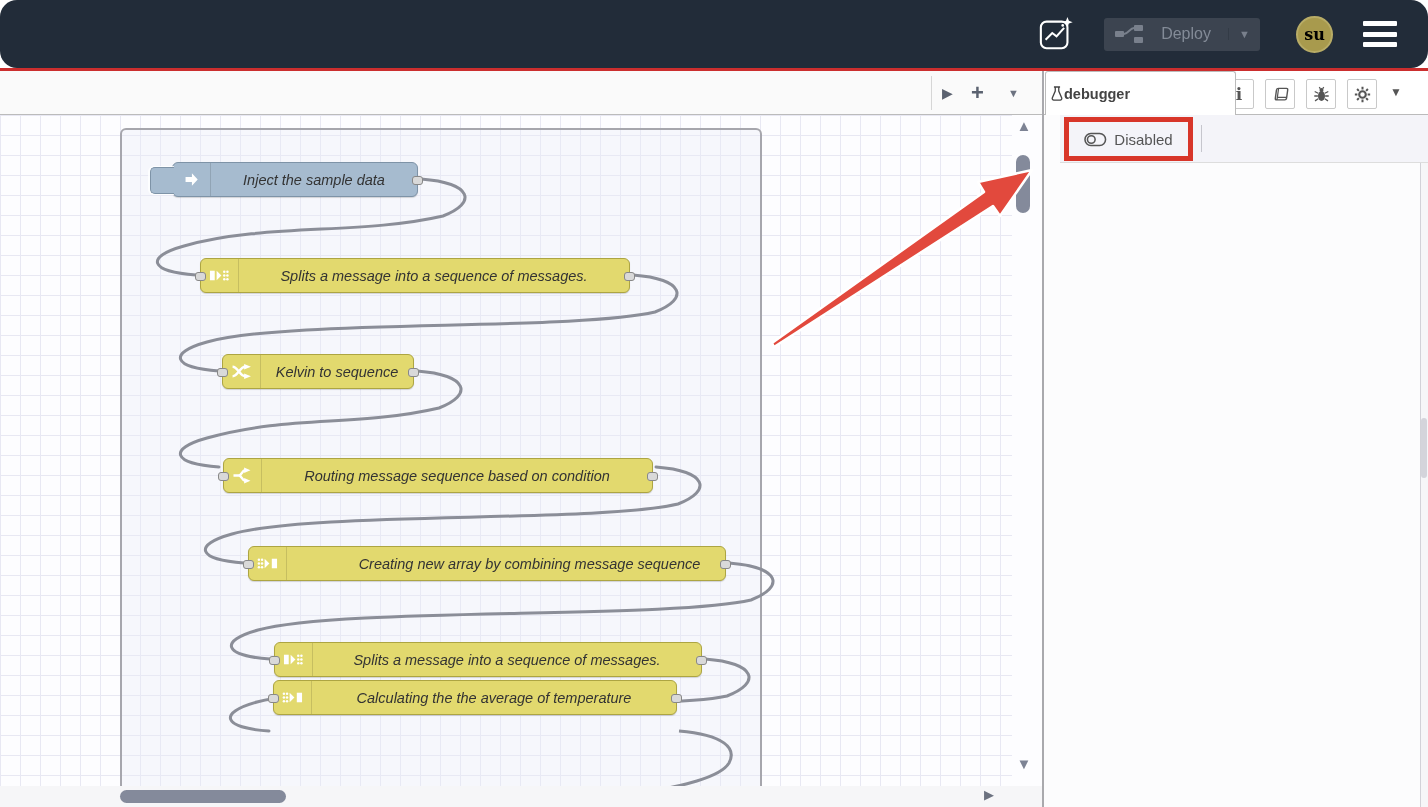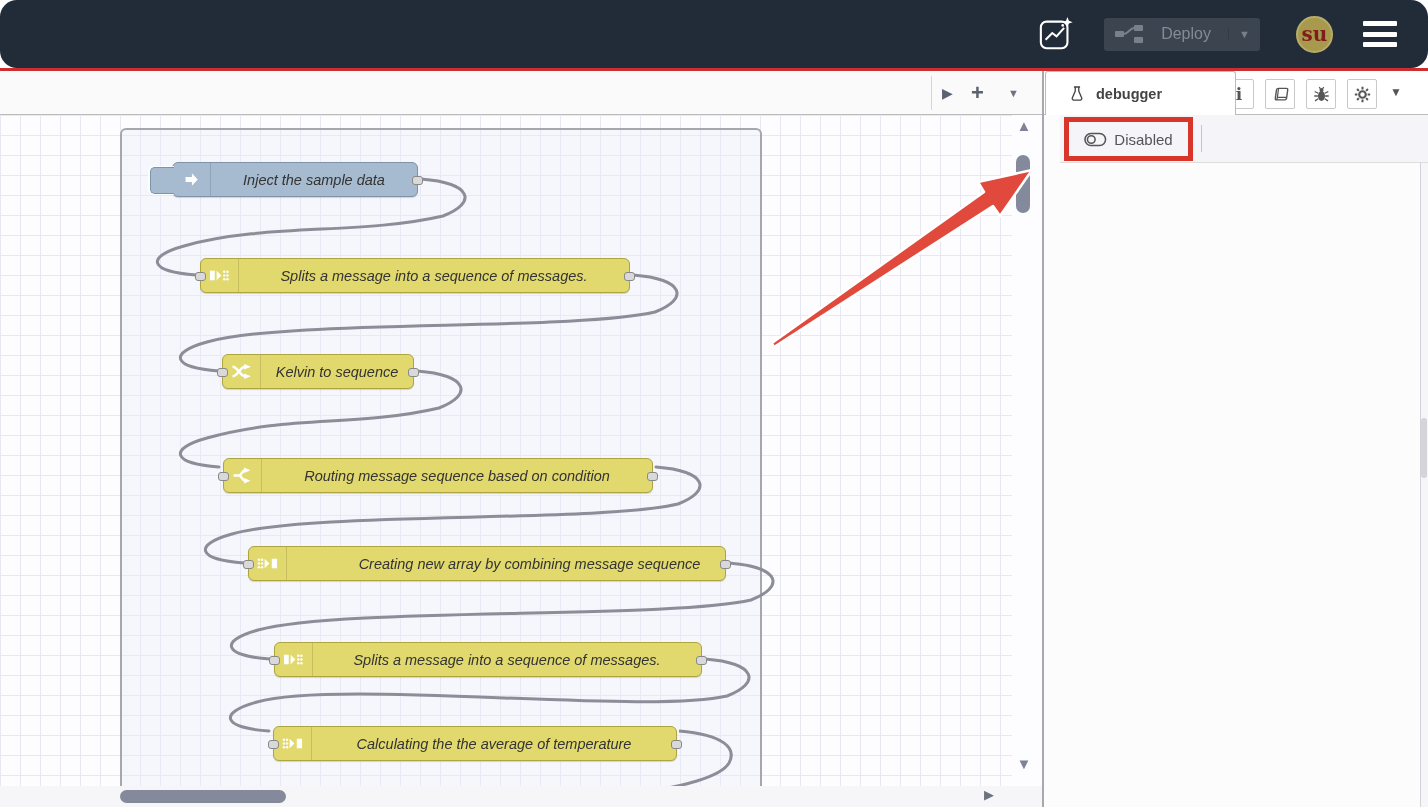--- a/index.html
+++ b/index.html
@@ -10,21 +10,21 @@
   
   #header { position:absolute; top:0; left:0; width:1428px; height:68px;
             background:#222c39; display:flex; align-items:center; justify-content:flex-end;border-radius:17px; }
   #red-line { position:absolute; top:68px; left:0; width:1428px; height:3px; background:#cb2e2e; }
   .ai-icon-btn { width:38px; height:38px; margin-right:28px; cursor:pointer; }
   .deploy-btn { width:156px; height:33px; background:#3c4450; border-radius:3px;
                 display:flex; align-items:center; padding:0 10px; margin-right:36px; }
   .deploy-label { flex:1; text-align:center; color:#838b97; font-size:16px; }
   .deploy-caret { color:#79808c; font-size:11px; padding-left:10px; border-left:1px solid #333b46; }
   .avatar { width:37px; height:37px; border-radius:50%; background:#a89a4d; border:2px solid #b8ac66;
-            color:#7f1d1d; font-family:"DejaVu Serif", serif; font-weight:bold; font-size:20px;
+            color:#000000; font-family:"DejaVu Serif", serif; font-weight:bold; font-size:16px;
             display:flex; align-items:center; justify-content:center; margin-right:30px; }
   .hamburger { width:34px; height:26px; margin-right:31px; display:flex; flex-direction:column;
                justify-content:space-between; cursor:pointer; }
   .hamburger span { display:block; height:5px; background:#fff; border-radius:1px; }
 
   
   #main { position:absolute; top:71px; left:0; width:1428px; height:736px; display:flex; }
   #canvas-col { position:relative; width:1042px; height:736px; background:#fff; }
   #sidebar { position:relative; width:386px; height:736px; background:#fcfcfd;
              border-left:2px solid #a9a9ad; }
@@ -77,21 +77,21 @@
               background:#f6f6f8; z-index:5; }
   #h-thumb { position:absolute; left:120px; top:4px; width:166px; height:13px;
              background:#848a9b; border-radius:7px; cursor:pointer; }
   #h-right { position:absolute; left:984px; top:1px; color:#6c7280; font-size:13px; cursor:pointer; }
 
   
   #sb-header { position:absolute; top:0; left:0; width:384px; height:44px; background:#fff;
                border-bottom:1px solid #bbb; }
   #sb-tab { position:absolute; left:1px; top:0; width:191px; height:44px; background:#fff;
             border:1px solid #bbb; border-bottom:none; border-radius:3px 3px 0 0;
-            display:flex; align-items:center; padding-left:24px; gap:12px; z-index:2; cursor:pointer; }
+            display:flex; align-items:center; padding-left:4px; gap:0; z-index:2; cursor:pointer; }
   #sb-tab .tab-label { font-weight:bold; font-size:14.5px; color:#444; }
   .sb-icon-btn { position:absolute; top:8px; width:30px; height:30px; background:#fff;
                  border:1px solid #c9c9c9; border-radius:2px; display:flex; align-items:center;
                  justify-content:center; cursor:pointer; color:#555; }
   .sb-icon-btn svg { width:17px; height:17px; }
   #sb-btn-info  { left:180px; font-family:"DejaVu Serif", serif; font-weight:bold; font-size:17px; }
   #sb-btn-book  { left:221px; } #sb-btn-bug { left:262px; } #sb-btn-gear { left:303px; }
   #sb-caret { position:absolute; left:346px; top:14px; color:#555; font-size:12px; cursor:pointer; }
 
   #sb-toolbar { position:absolute; top:44px; left:16px; width:384px; height:48px;
@@ -250,21 +250,21 @@
                     <circle cx="19.3" cy="8" r="1.3"></circle>
                     <circle cx="16" cy="12" r="1.3"></circle>
                     <circle cx="19.3" cy="12" r="1.3"></circle>
                   </g>
                 </svg>
               </span>
               <span class="node-label">Splits a message into a sequence of messages.</span>
               <span class="port port-in"></span>
               <span class="port port-out"></span>
             </div>
-            <div class="node" style="left: 273px; top: 611px; width: 404px; background: rgb(226, 217, 110); border: 1px solid rgb(173, 165, 66);">
+            <div class="node" style="left: 273px; top: 565px; width: 404px; background: rgb(226, 217, 110); border: 1px solid rgb(173, 165, 66);">
               <span class="node-icon">
                 <svg viewBox="0 0 22 16">
                   <g fill="#fff">
                     <circle cx="2" cy="4" r="1.3"></circle>
                     <circle cx="5.3" cy="4" r="1.3"></circle>
                     <circle cx="2" cy="8" r="1.3"></circle>
                     <circle cx="5.3" cy="8" r="1.3"></circle>
                     <circle cx="2" cy="12" r="1.3"></circle>
                     <circle cx="5.3" cy="12" r="1.3"></circle>
                   </g>

